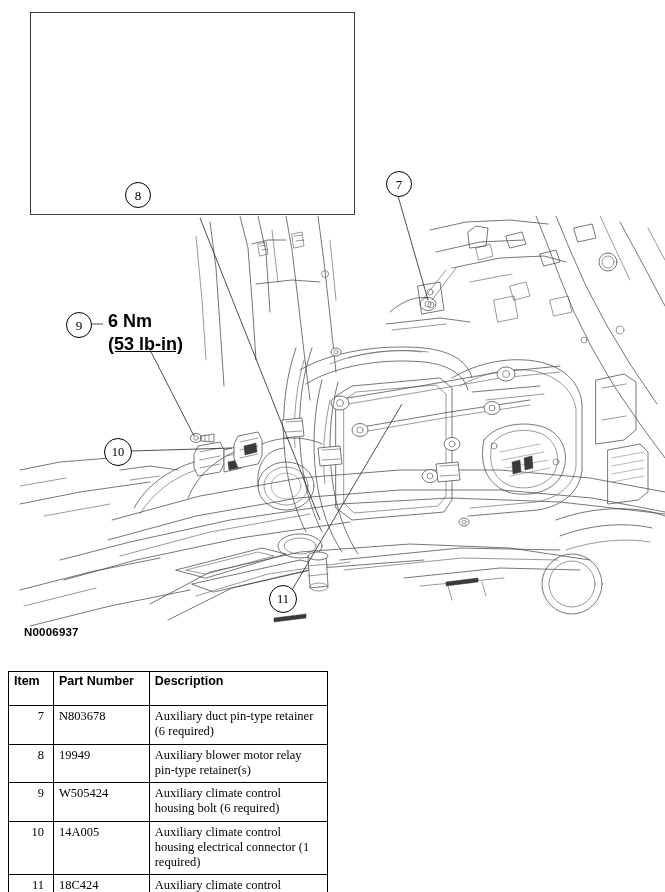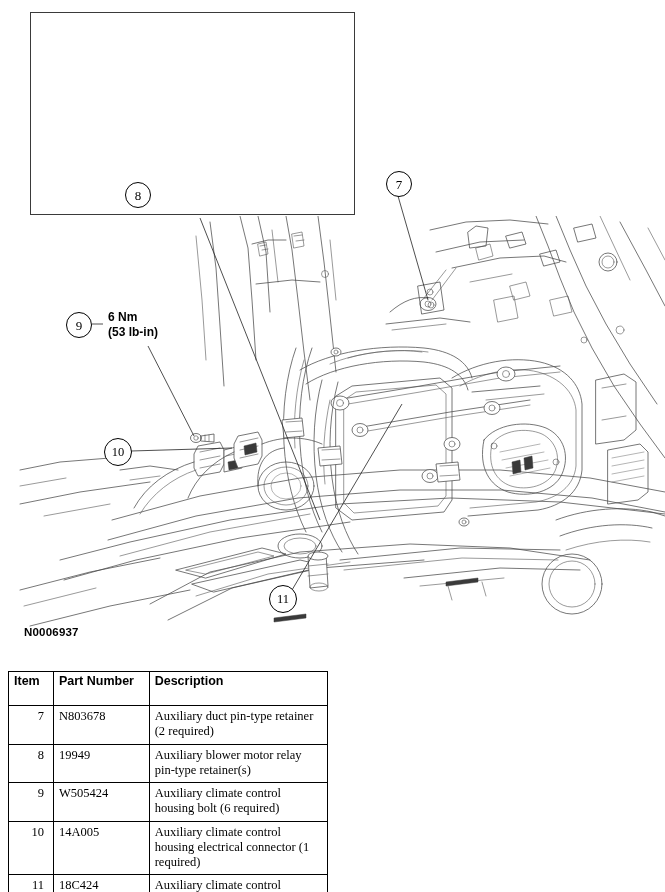--- a/index.html
+++ b/index.html
@@ -35,27 +35,27 @@
     line-height:1;
     color:#000;
   }
   .callout.c1{width:24px;height:24px;}
   .callout.c2{width:26px;height:26px;font-size:12.5px;}
 
   
   .torque{
     position:absolute;
     font-family:"Liberation Sans", sans-serif;
-    font-size:12px;
+    font-size:18px;
     font-weight:bold;
     line-height:1.25;
     white-space:nowrap;
     color:#000;
   }
-  .torque .l2{display:block;}
+  .torque .l2{display:block;text-decoration:underline;}
 
   
   .figure-id{
     position:absolute;left:24px;top:626px;
     font-family:"Liberation Sans", sans-serif;
     font-size:11.5px;font-weight:bold;letter-spacing:.2px;
     color:#000;
   }
 
   
@@ -470,21 +470,21 @@
       <tr>
         <th class="col-item">Item</th>
         <th class="col-part">Part Number</th>
         <th class="col-desc">Description</th>
       </tr>
     </thead>
     <tbody>
       <tr>
         <td class="col-item">7</td>
         <td class="col-part">N803678</td>
-        <td class="col-desc">Auxiliary duct pin-type retainer (2 required)</td>
+        <td class="col-desc">Auxiliary duct pin-type retainer (6 required)</td>
       </tr>
       <tr>
         <td class="col-item">8</td>
         <td class="col-part">19949</td>
         <td class="col-desc">Auxiliary blower motor relay pin-type retainer(s)</td>
       </tr>
       <tr>
         <td class="col-item">9</td>
         <td class="col-part">W505424</td>
         <td class="col-desc">Auxiliary climate control housing bolt (6 required)</td>

